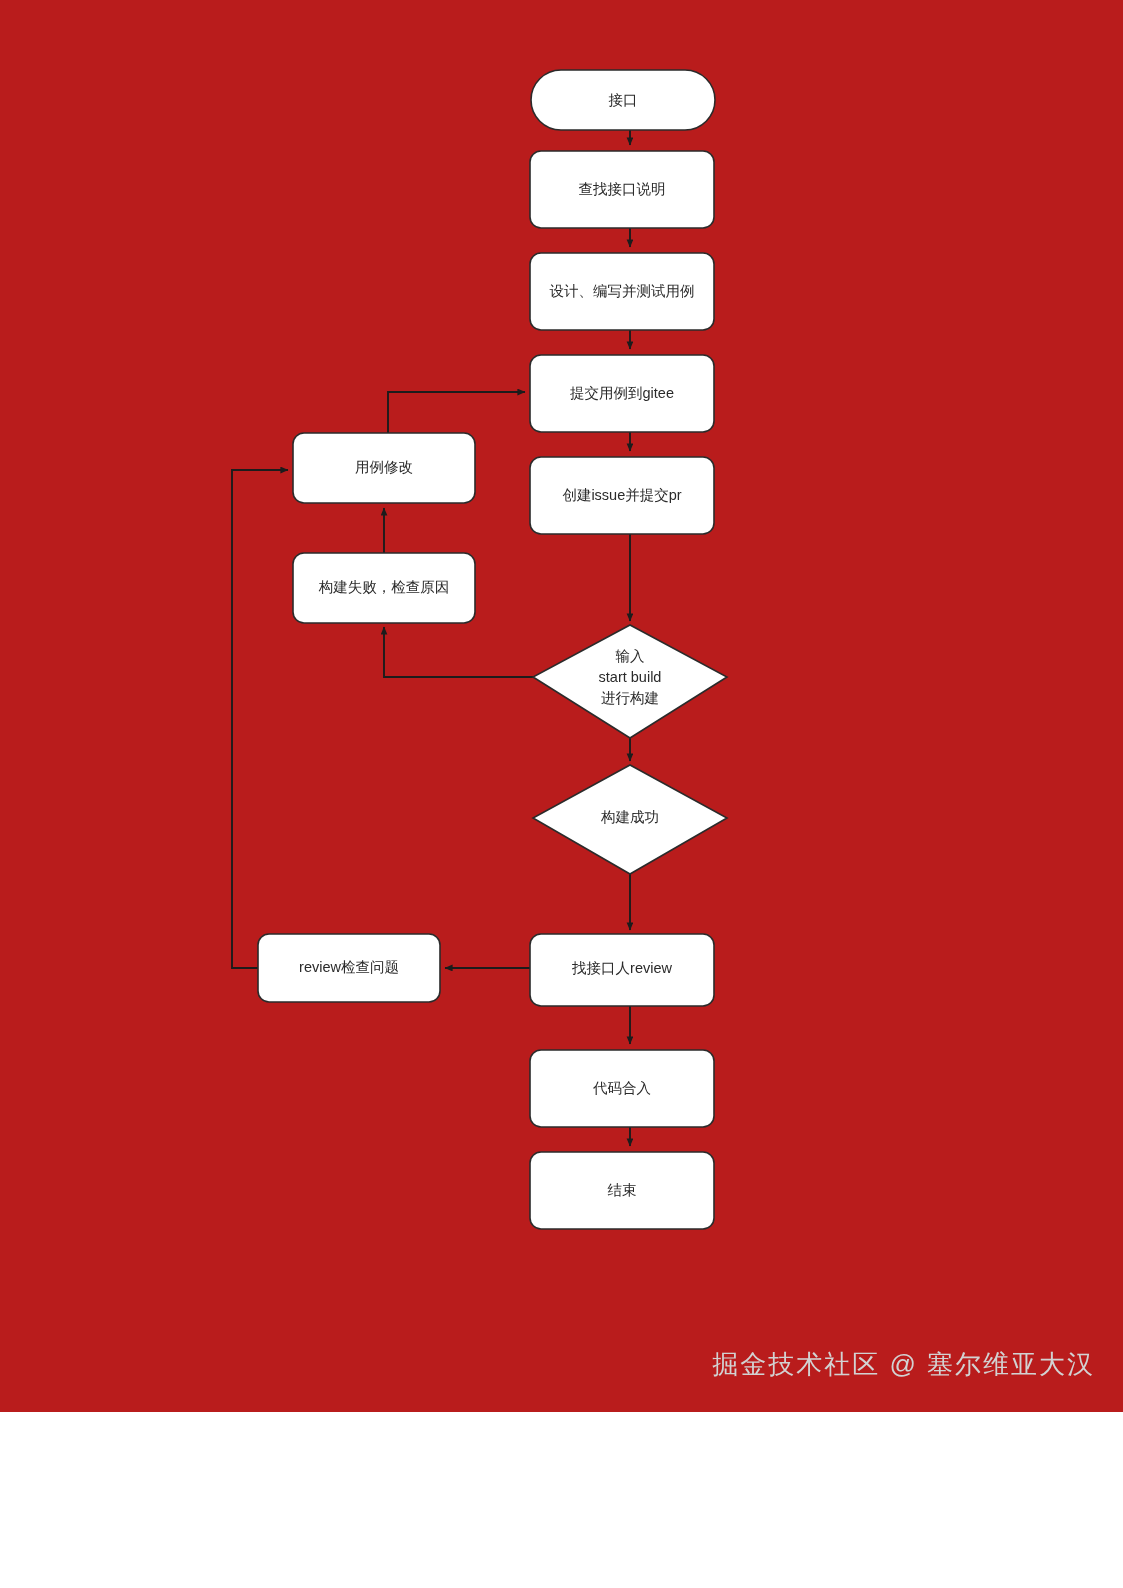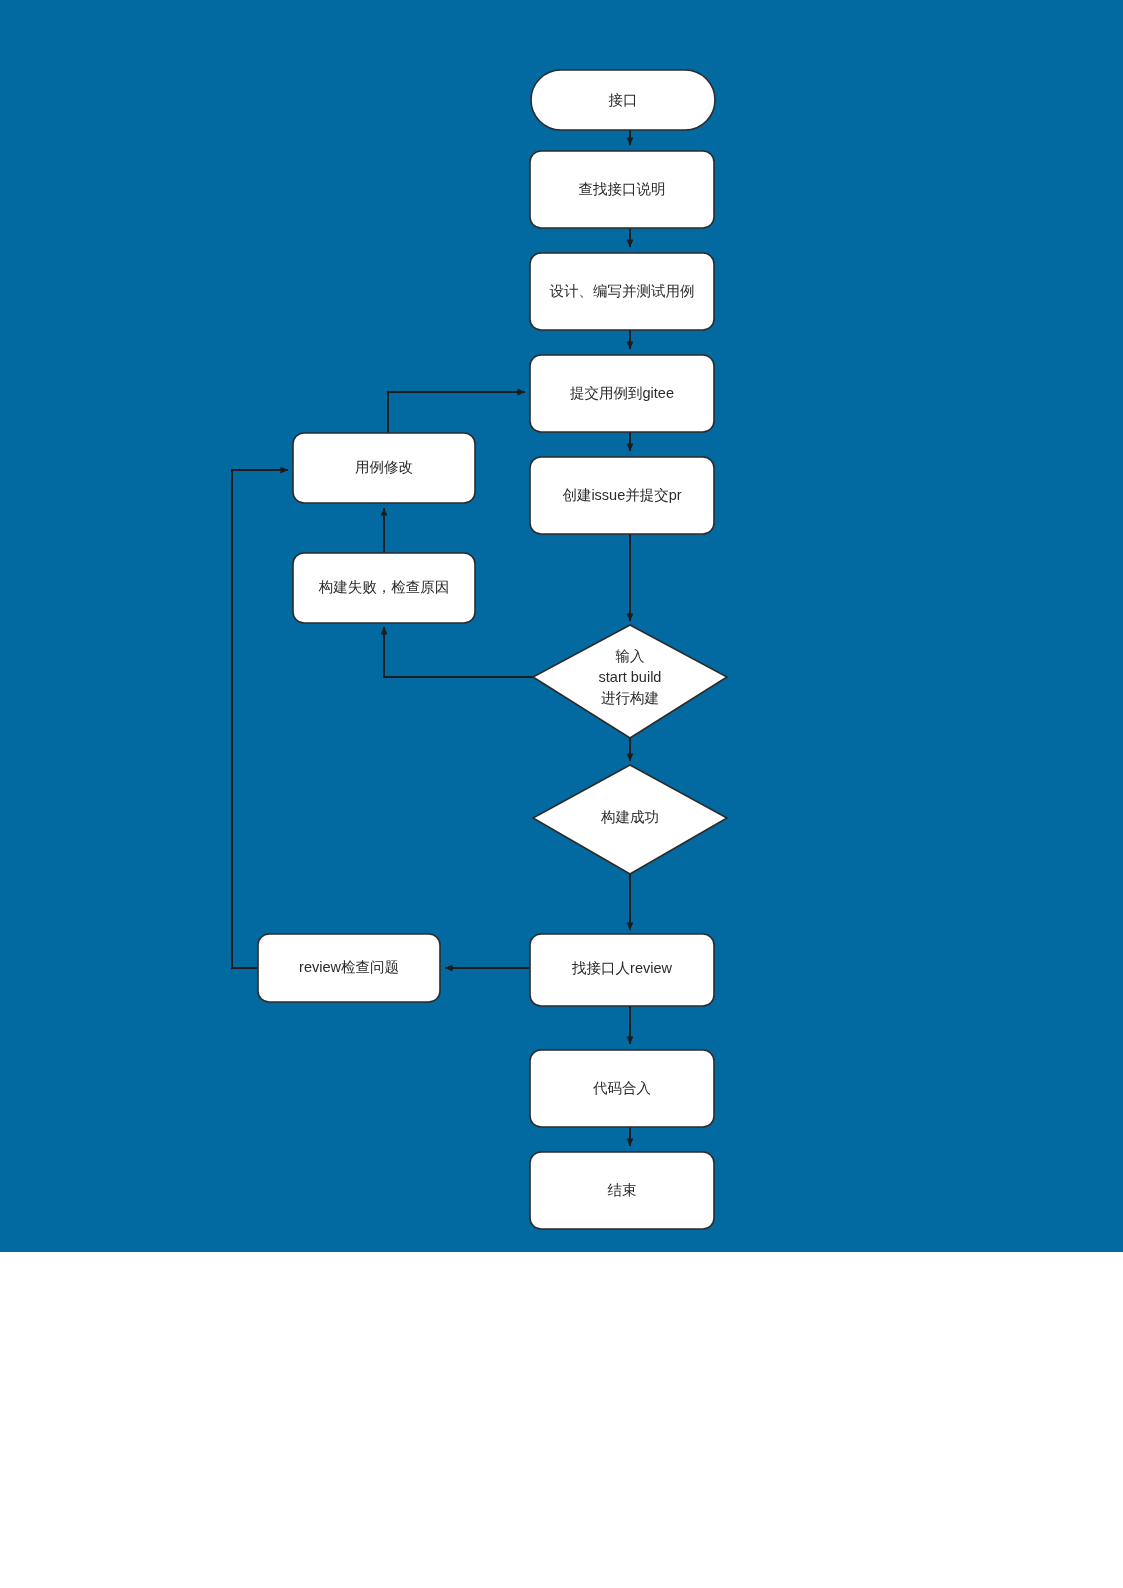--- a/index.html
+++ b/index.html
@@ -6,22 +6,22 @@
     margin: 0;
     padding: 0;
     background: #ffffff;
   }
   body {
     font-family: "Liberation Sans", "DejaVu Sans", sans-serif;
   }
   #canvas {
     position: relative;
     width: 1123px;
-    height: 1252px;
-    background: #0369a1;
+    height: 1412px;
+    background: #b91c1c;
     overflow: hidden;
   }
   #flow-svg {
     position: absolute;
     left: 0;
     top: 0;
     width: 1123px;
     height: 1588px;
   }
   .node-shape {
@@ -163,14 +163,15 @@
       <text class="node-text" x="622" y="1089">代码合入</text>
     </g>
 
     <g>
       <rect class="node-shape" x="530" y="1152" width="184" height="77" rx="11" ry="11"></rect>
       <text class="node-text" x="622" y="1191">结束</text>
     </g>
 
   </svg>
 
+  <div class="watermark">掘金技术社区 @ 塞尔维亚大汉</div>
 
 </div>
 
 </body></html>

